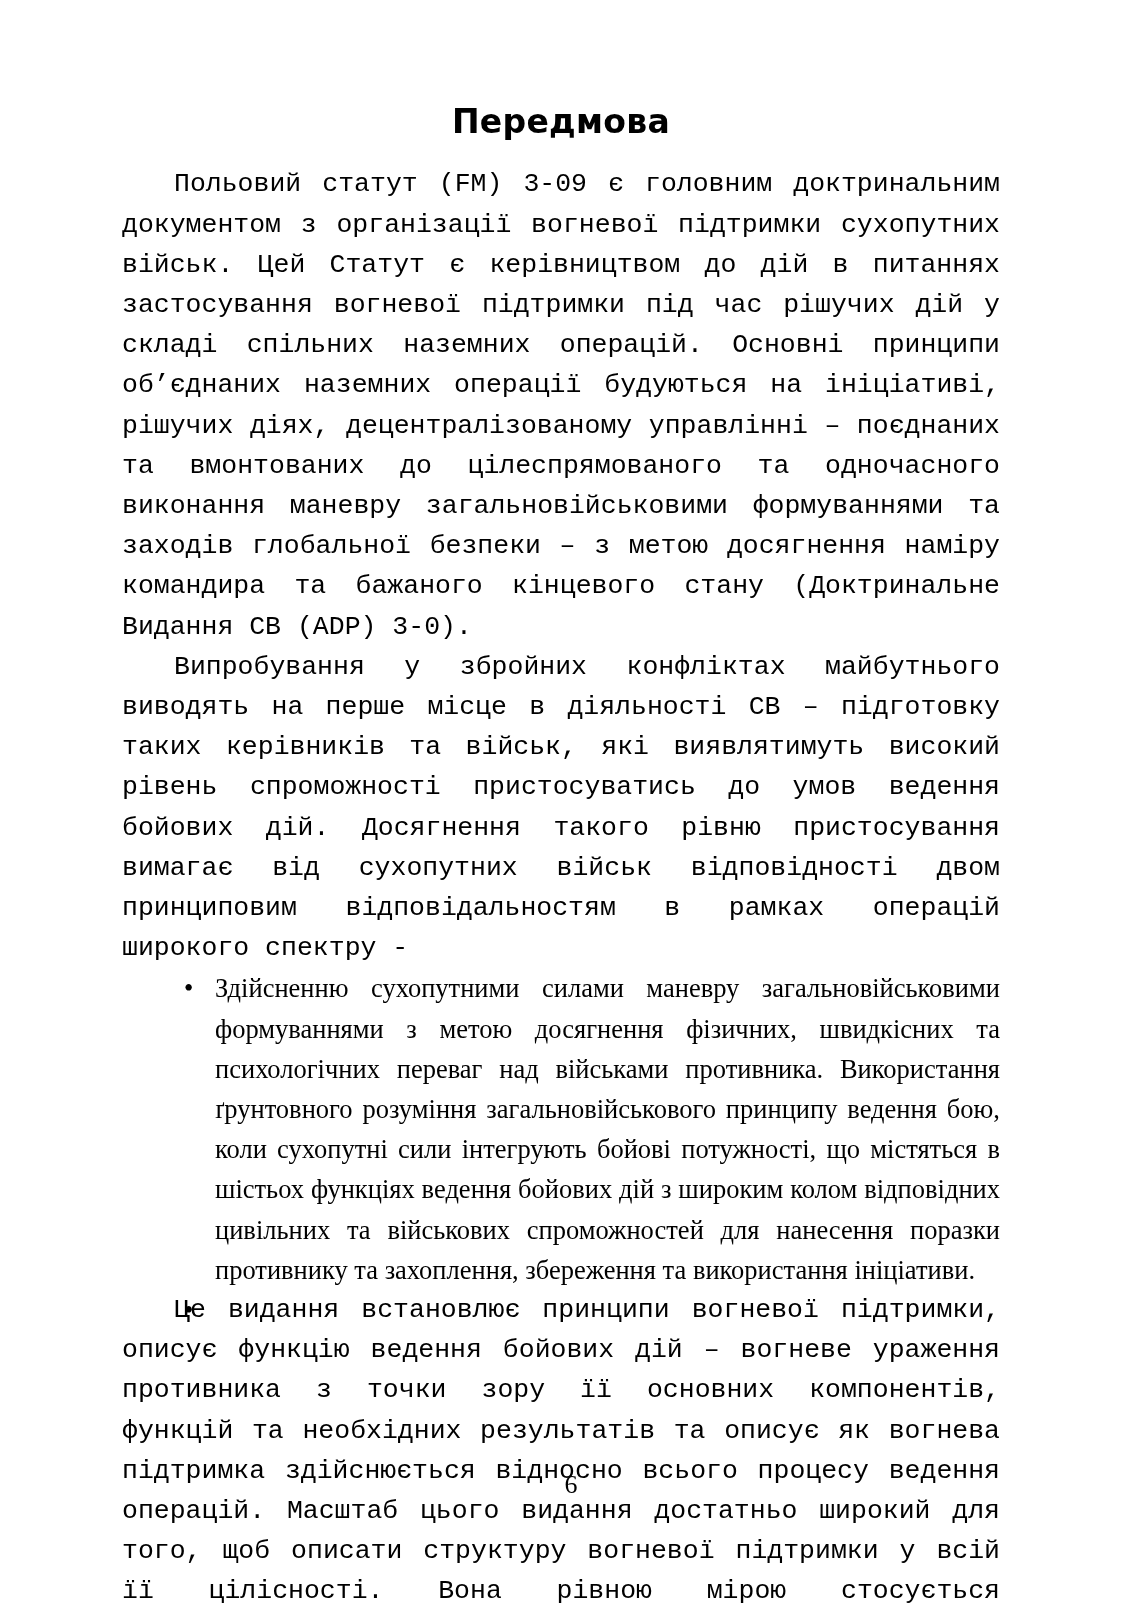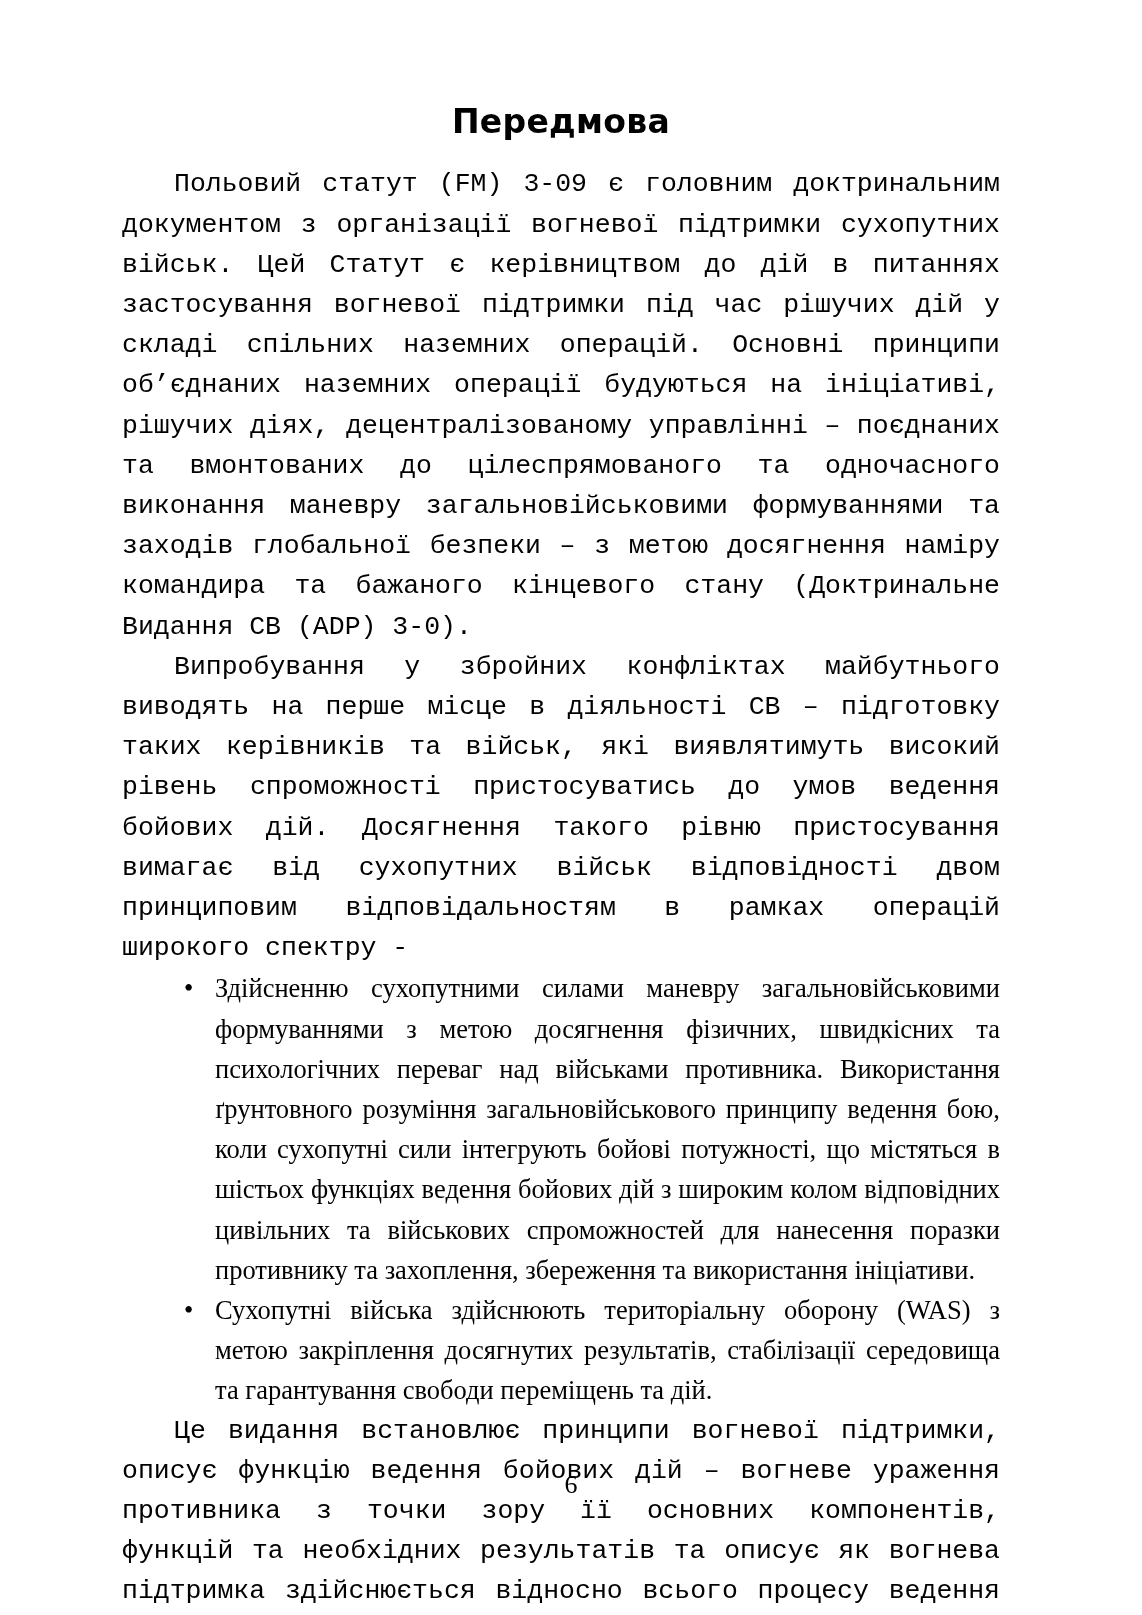--- a/index.html
+++ b/index.html
@@ -102,21 +102,20 @@
 
     <p class="para">Випробування у збройних конфліктах майбутнього виводять на перше місце в діяльності СВ –  підготовку таких керівників та військ, які виявлятимуть високий рівень спроможності пристосуватись до умов ведення бойових дій. Досягнення такого рівню пристосування вимагає від сухопутних військ відповідності двом принциповим відповідальностям в рамках операцій широкого спектру -</p>
 
     <ul class="bullets">
       <li>
         <span class="bullet-dot">•</span>
         <span class="li-text"> Здійсненню сухопутними силами маневру загальновійськовими формуваннями з метою досягнення фізичних, швидкісних та психологічних переваг над військами противника. Використання ґрунтовного розуміння загальновійськового принципу ведення бою, коли сухопутні сили інтегрують бойові потужності, що містяться в шістьох функціях ведення бойових дій з широким колом відповідних цивільних та військових спроможностей для нанесення поразки противнику та захоплення, збереження та використання ініціативи.</span>
       </li>
       <li>
         <span class="bullet-dot">•</span>
-        <span class="li-text"> Сухопутні війська здійснюють територіальну оборону (WAS) з метою закріплення досягнутих результатів, стабілізації середовища та гарантування свободи переміщень та дій.</span>
       </li>
     </ul>
 
     <p class="para">Це видання встановлює принципи вогневої підтримки, описує функцію ведення бойових дій – вогневе ураження противника з точки зору її основних компонентів, функцій та необхідних результатів та описує як вогнева підтримка здійснюється відносно всього процесу ведення операцій. Масштаб цього видання достатньо широкий для того, щоб описати структуру вогневої підтримки у всій її цілісності. Вона рівною мірою стосується різноманітних сил та засобів, що визначаються як ресурси вогневої підтримки. Успішне застосування вогневої підтримки залежить від синхронізації всіх форм вогневої підтримки з</p>
 
   </div>
 
   <div class="page-number">6</div>
 
 </div>

